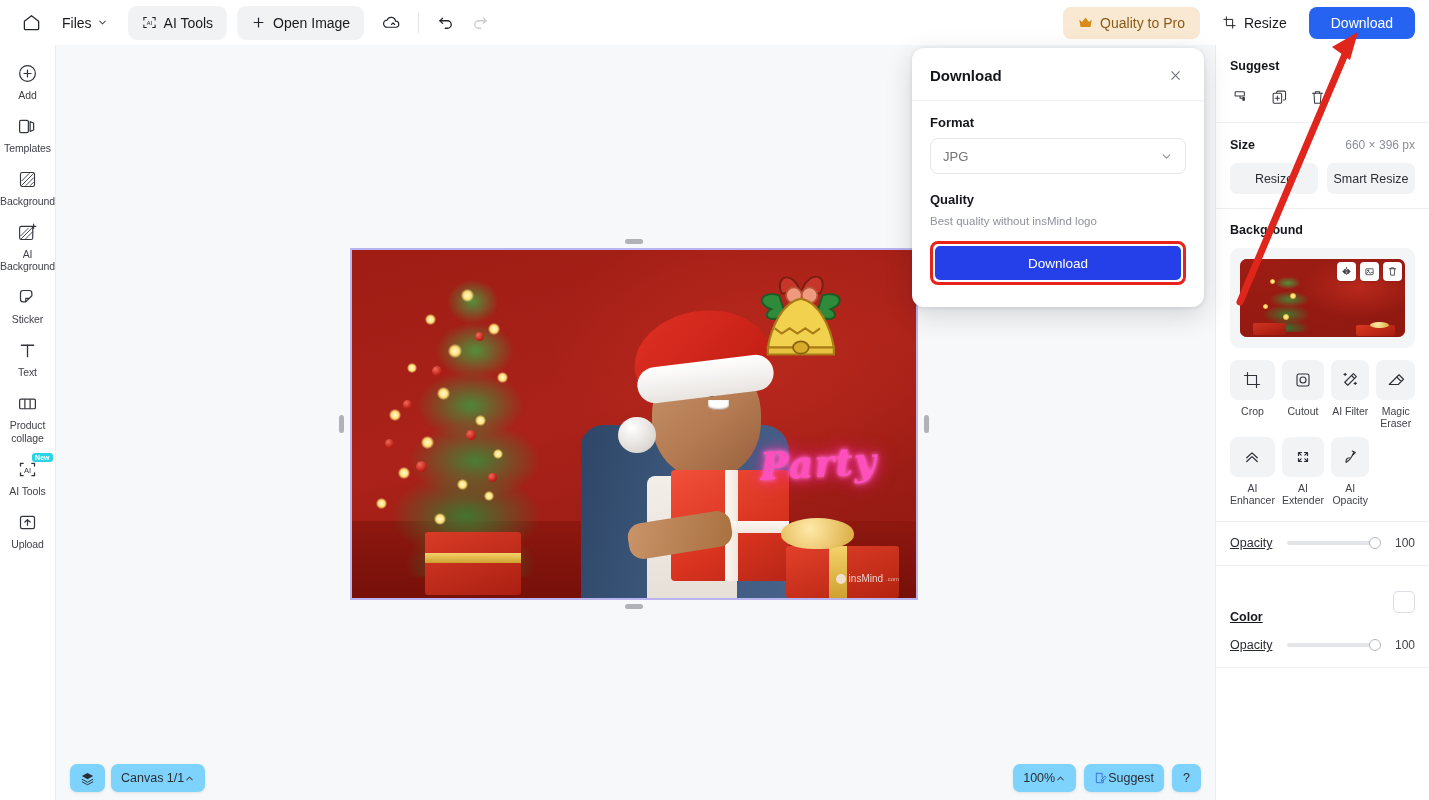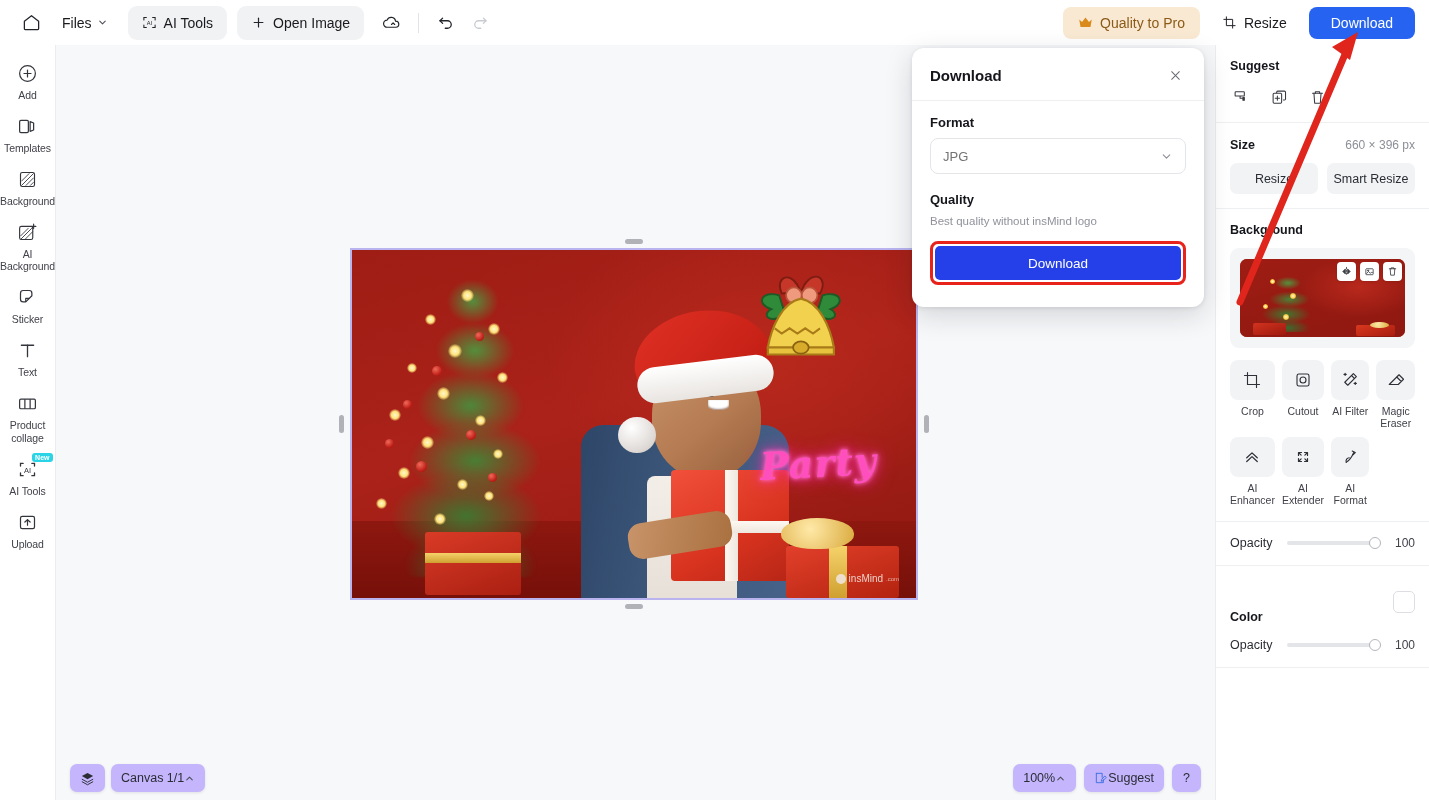--- a/index.html
+++ b/index.html
@@ -329,21 +329,21 @@
     width: 100%; height: 40px; background: #f2f3f5; border-radius: 8px;
     display: flex; align-items: center; justify-content: center;
     color: #2f3038;
   }
   .tool-label {
     font-size: 10.5px; color: #41424a; text-align: center; line-height: 1.15;
   }
   .opacity-row {
     display: flex; align-items: center; gap: 9px; margin-top: 14px;
   }
-  .op-label { font-size: 12.5px; color: #2b2d35; width: 48px; }
+  .op-label { font-size: 12.5px; color: #2b2d35; width: 48px; text-decoration: underline; }
   .op-label.bold { font-weight: 700; color: #15161c; margin-top: 30px; }
   .slider-track {
     flex: 1; height: 4px; background: #e3e5e9; border-radius: 2px;
     position: relative;
   }
   .slider-knob {
     position: absolute; right: -1px; top: -4px;
     width: 12px; height: 12px; border-radius: 50%;
     background: #fff; border: 1.5px solid #b4b6bd; cursor: pointer;
   }
@@ -353,21 +353,21 @@
     border-radius: 5px; background: #fff; cursor: pointer;
   }
 
   
   .bottombar {
     position: absolute; bottom: 0; left: 56px; width: 1159px; height: 44px;
     display: flex; align-items: center; padding: 0 14px; z-index: 25;
   }
   .bb-btn {
     height: 28px; display: flex; align-items: center; 
-    padding: 0 10px; border-radius: 7px; background: #c4b5fd;
+    padding: 0 10px; border-radius: 7px; background: #7dd3fc;
     font-size: 12.5px; color: #2b2d35; cursor: pointer;
     box-shadow: 0 1px 3px rgba(20,22,30,.1); border: none;
   }
   .bb-right { margin-left: auto; display: flex; align-items: center; gap: 8px; }
 
   
   .arrow-svg {
     position: absolute; left: 0; top: 0; width: 1429px; height: 800px;
     pointer-events: none; z-index: 80;
   }
@@ -812,21 +812,21 @@
       </div>
 
       <div class="tool-cell">
         <div class="tool-box">
           <svg width="18" height="18" viewBox="0 0 24 24" fill="none" stroke="#2f3038" stroke-width="1.5" stroke-linecap="round" stroke-linejoin="round">
               <path d="M7 19c4-2 7-6 10-13"></path>
               <path d="M7 19c-1-3 1-6 4-6"></path>
               <path d="M15 4l4 2-3 3"></path>
             </svg>
         </div>
-        <span class="tool-label">AI Format</span>
+        <span class="tool-label">AI Opacity</span>
       </div>
       <div></div>
     </div>
 
     <div class="rp-sep" style="margin-top:15px"></div>
 
     <div class="opacity-row">
       <span class="op-label">Opacity</span>
       <div class="slider-track">
         <div class="slider-knob"></div>

